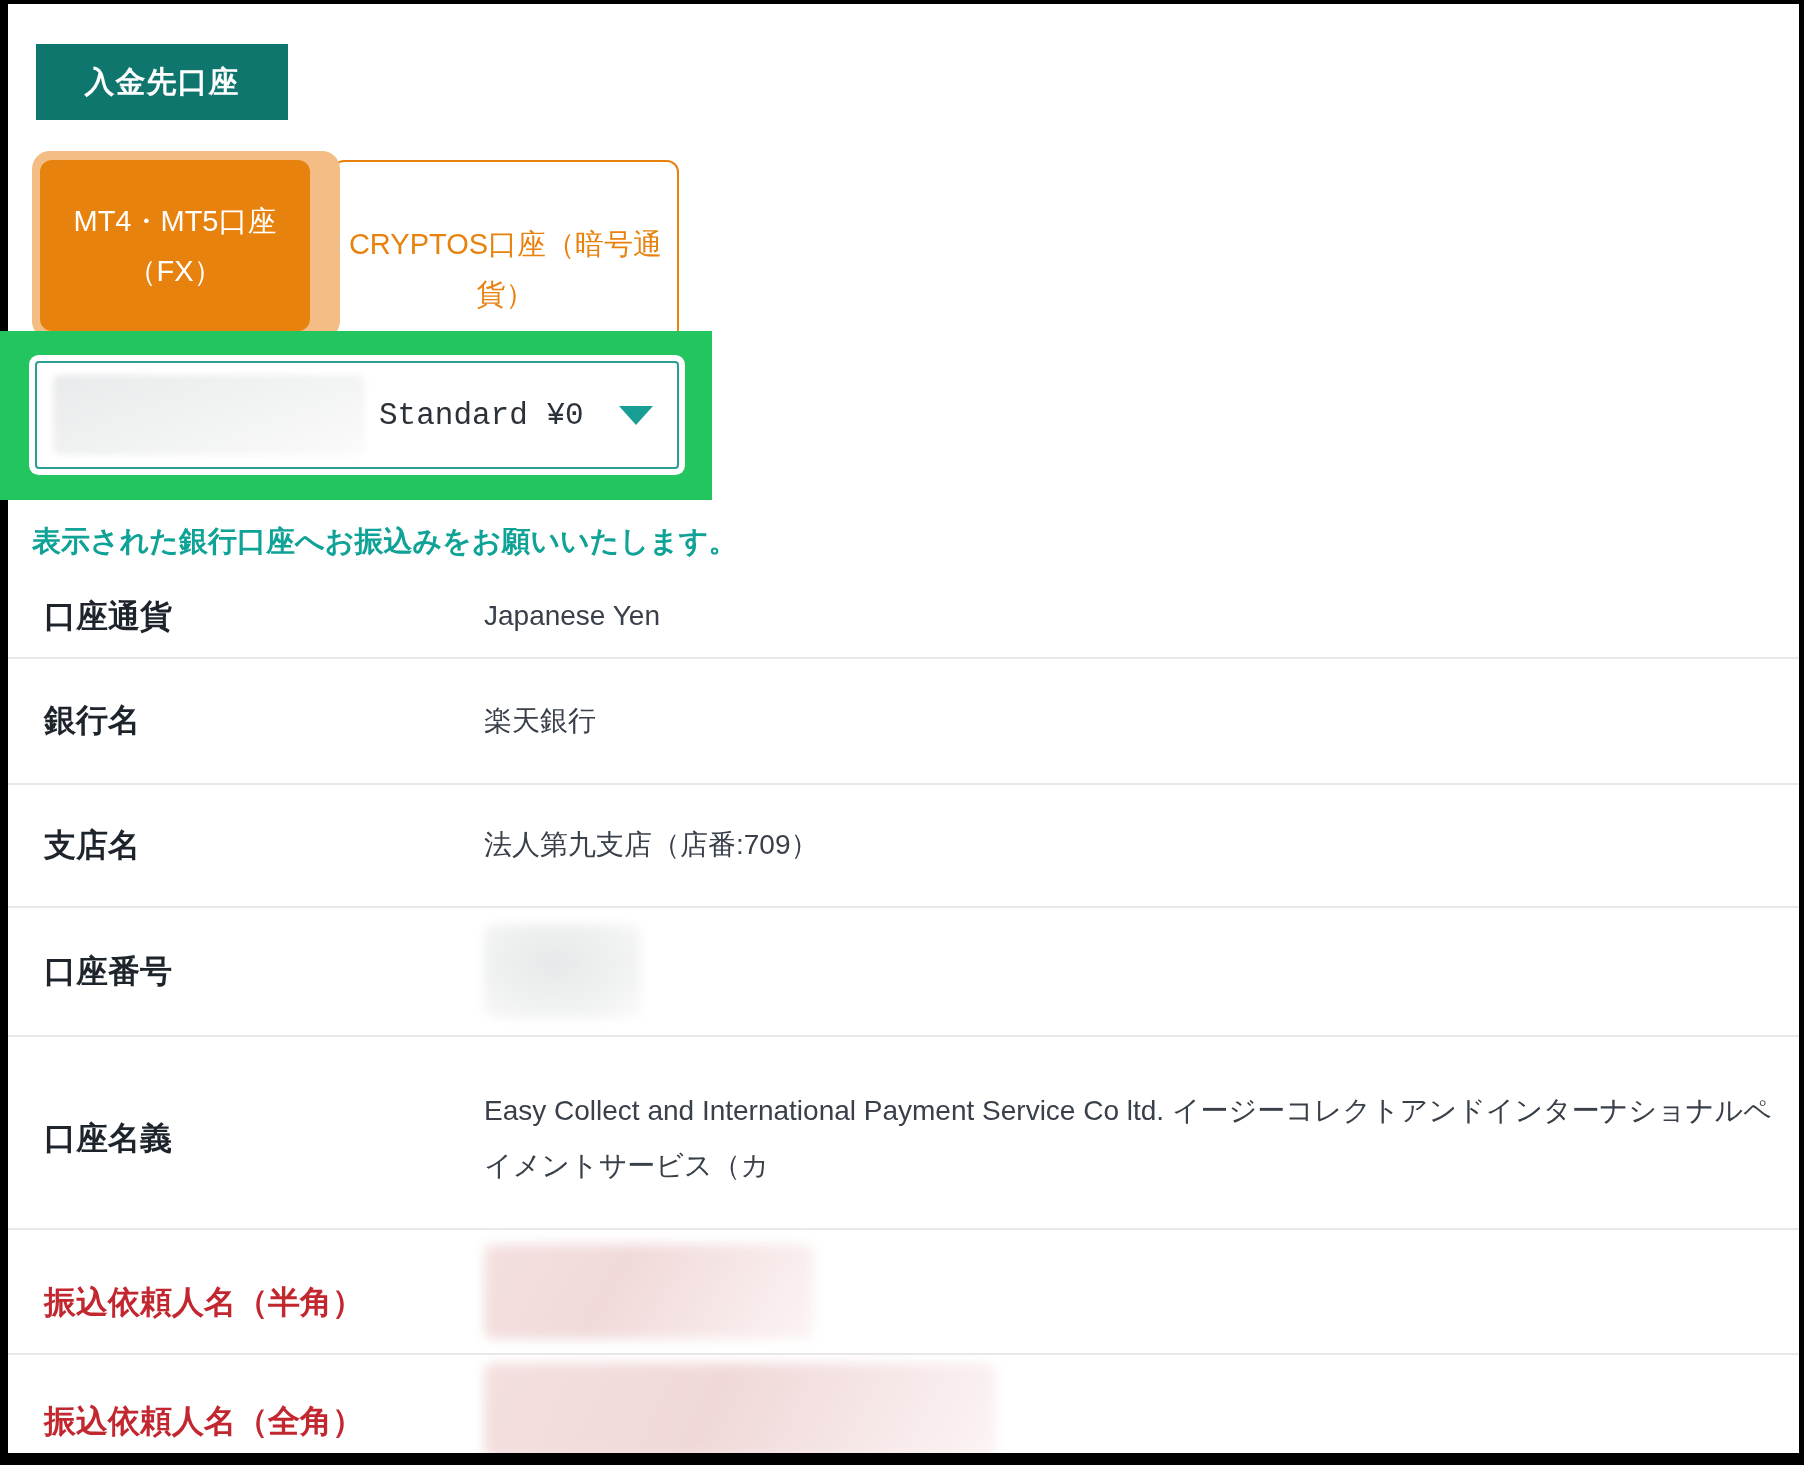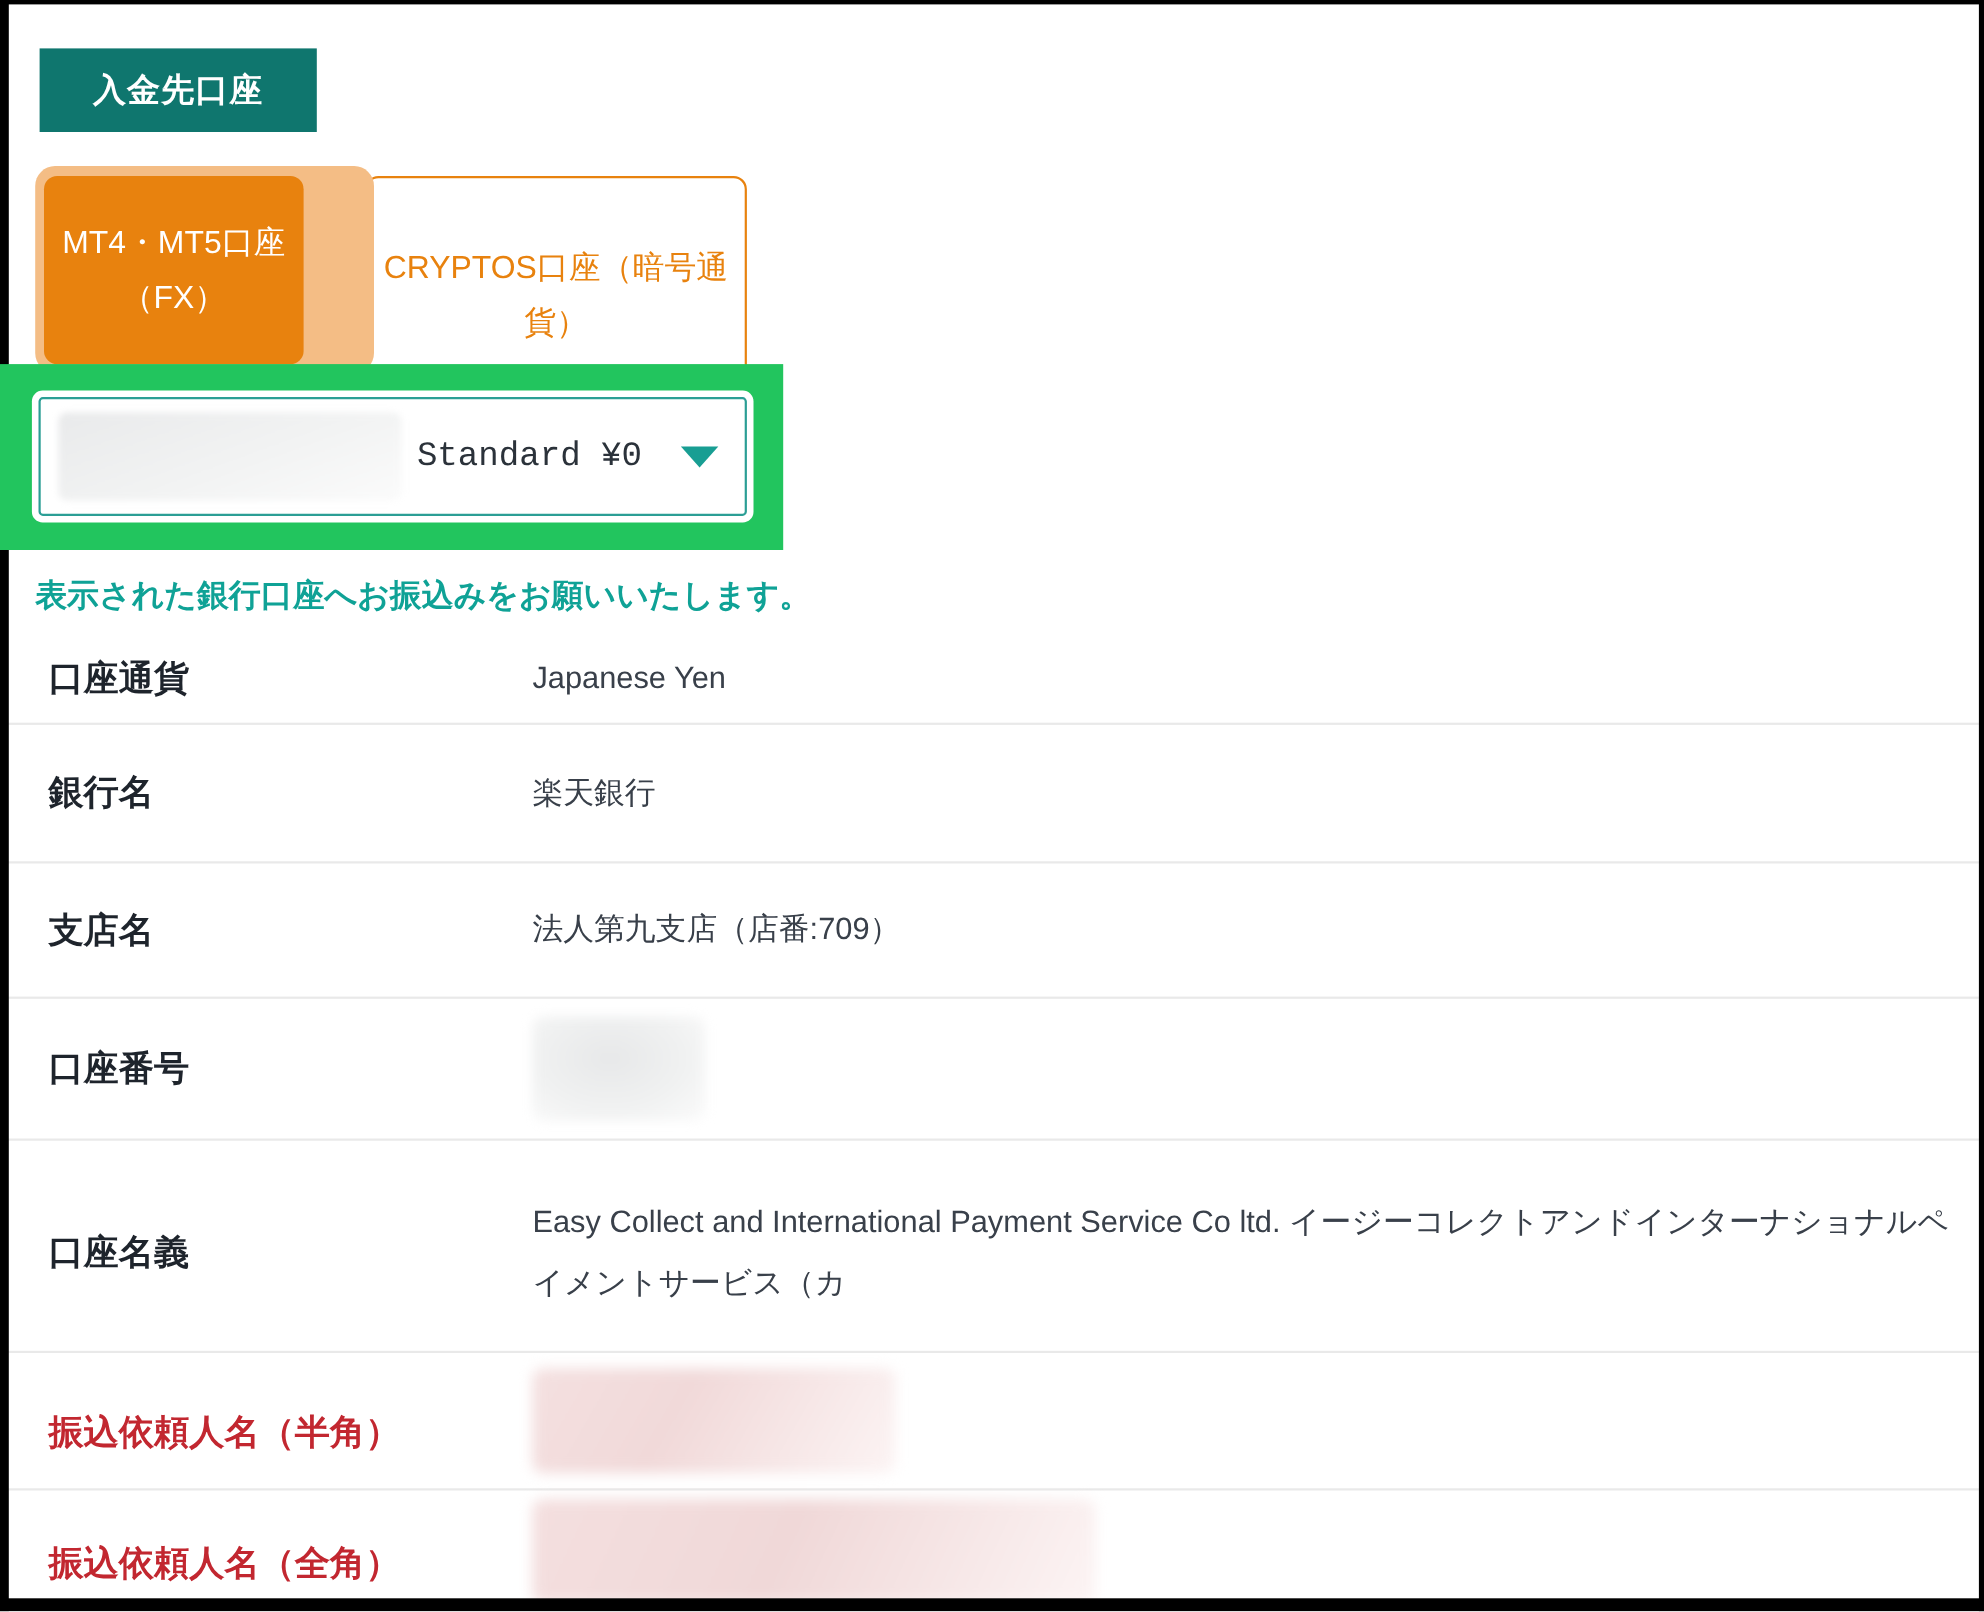--- a/index.html
+++ b/index.html
@@ -17,21 +17,21 @@
 
   
   .badge{position:absolute;left:36px;top:44px;width:252px;height:76px;
     display:flex;align-items:center;justify-content:center;
     color:#fff;font-size:30px;font-weight:700;letter-spacing:1px;}
 
   
   .tab-glow{position:absolute;left:32px;top:151px;width:308px;height:188px;border-radius:18px;z-index:3;}
   .tab{position:absolute;display:flex;align-items:center;justify-content:center;text-align:center;
     font-size:29px;line-height:50px;font-weight:400;border-radius:12px;white-space:pre-line;cursor:pointer;}
-  .tab.active{left:40px;top:160px;width:236px;height:171px;color:#fff;z-index:4;}
+  .tab.active{left:40px;top:160px;width:270px;height:171px;color:#fff;z-index:4;}
   .tab.inactive{left:332px;top:160px;width:347px;height:218px;background:#fff;z-index:1;}
 
   
   .select-label{position:absolute;left:32px;top:281px;font-size:33px;font-weight:700;color:#1e242c;}
   .highlight{position:absolute;left:0;top:331px;width:712px;height:169px;z-index:3;}
   .account-select{position:absolute;left:35px;top:30px;width:644px;height:108px;background:#fff;
     border:2px solid #2b9e95;border-radius:4px;box-shadow:0 0 0 6px #ffffff;
     display:flex;align-items:center;padding-left:16px;cursor:pointer;}
   .select-value{margin-left:14px;font-size:31px;color:#2b323a;}
   .caret{position:absolute;right:24px;top:50%;margin-top:-9px;width:0;height:0;

